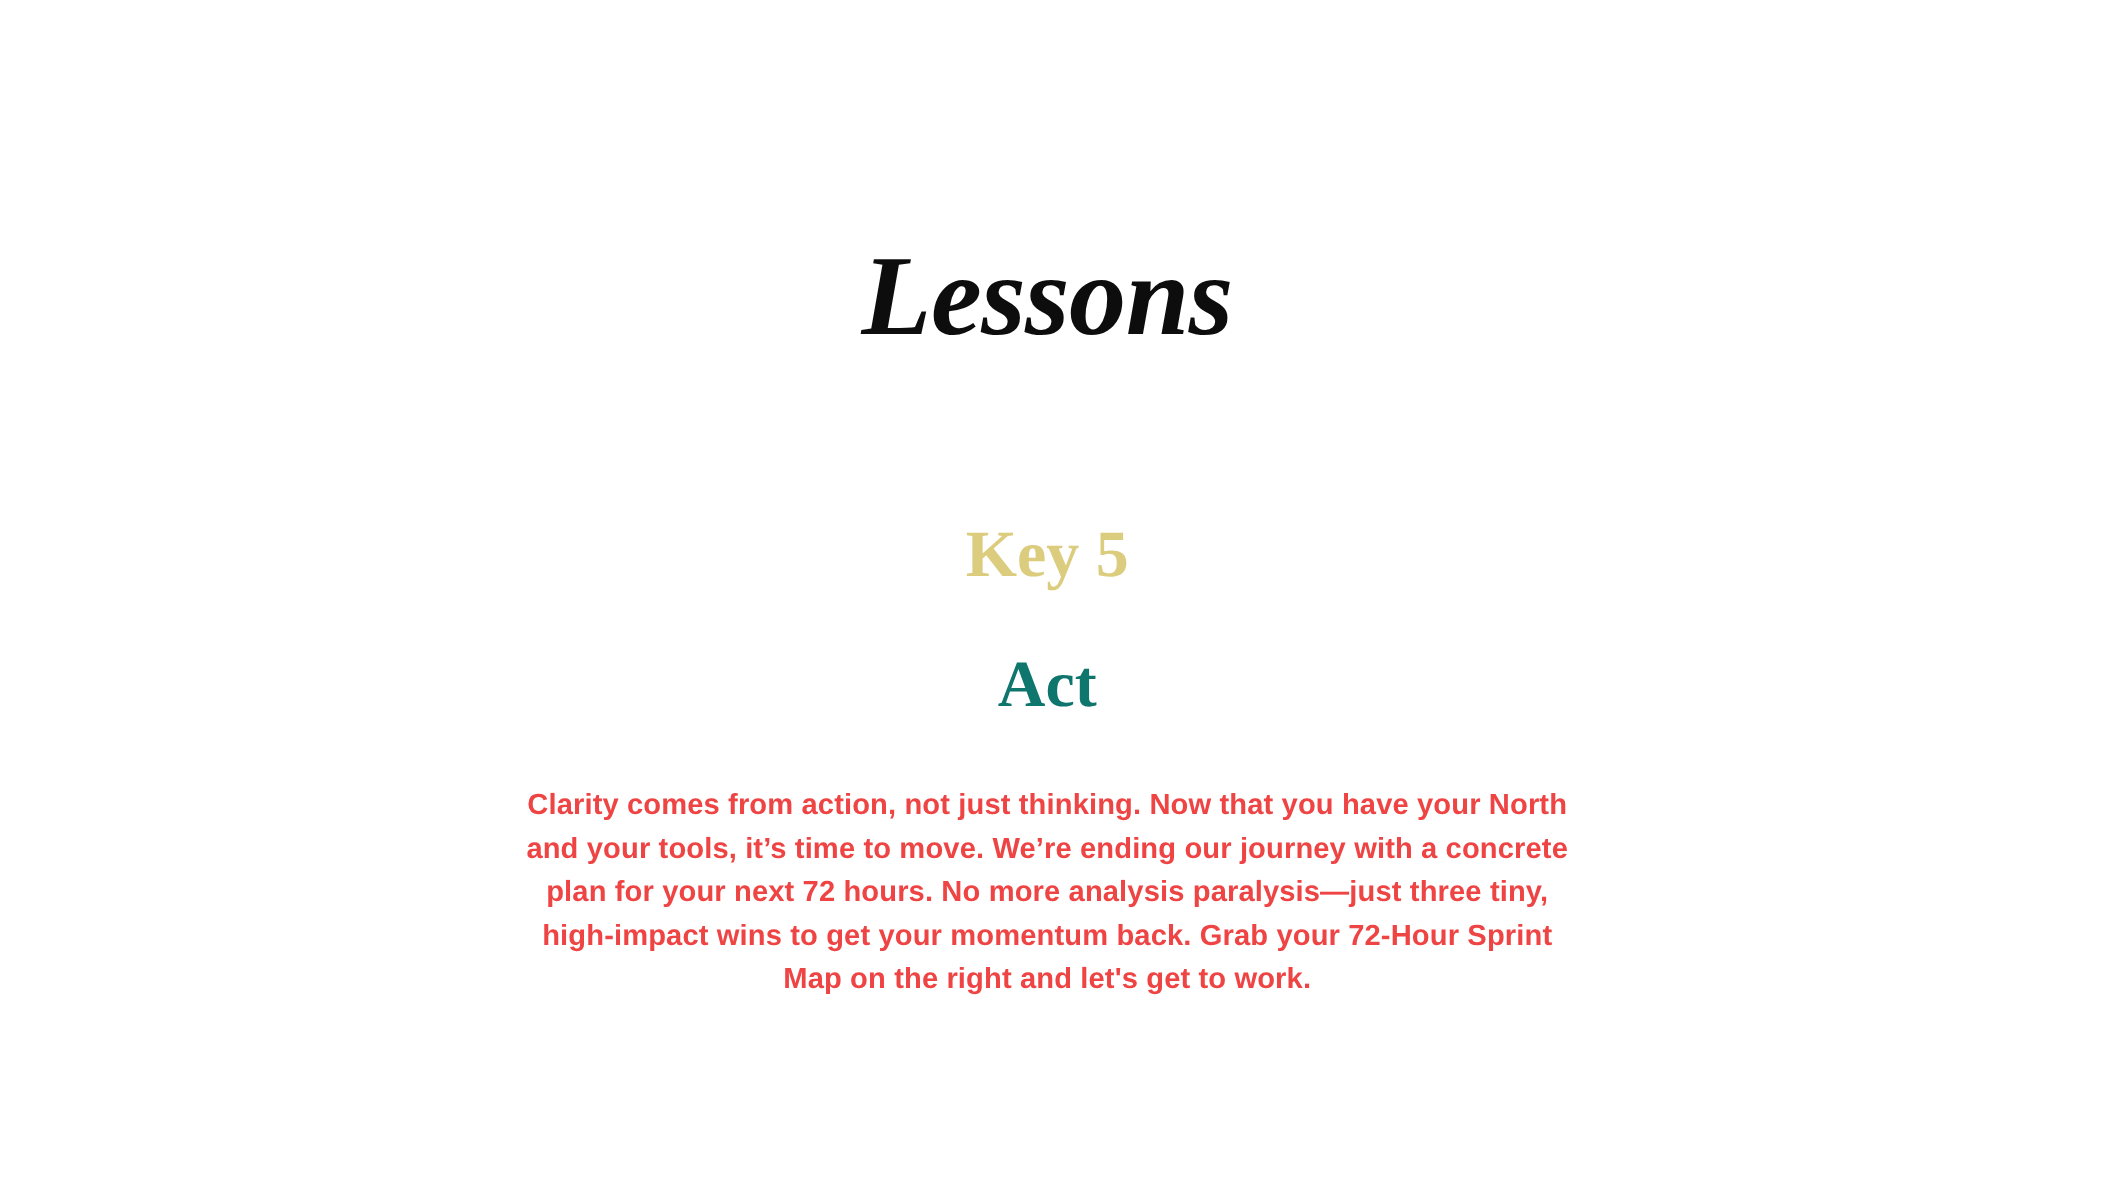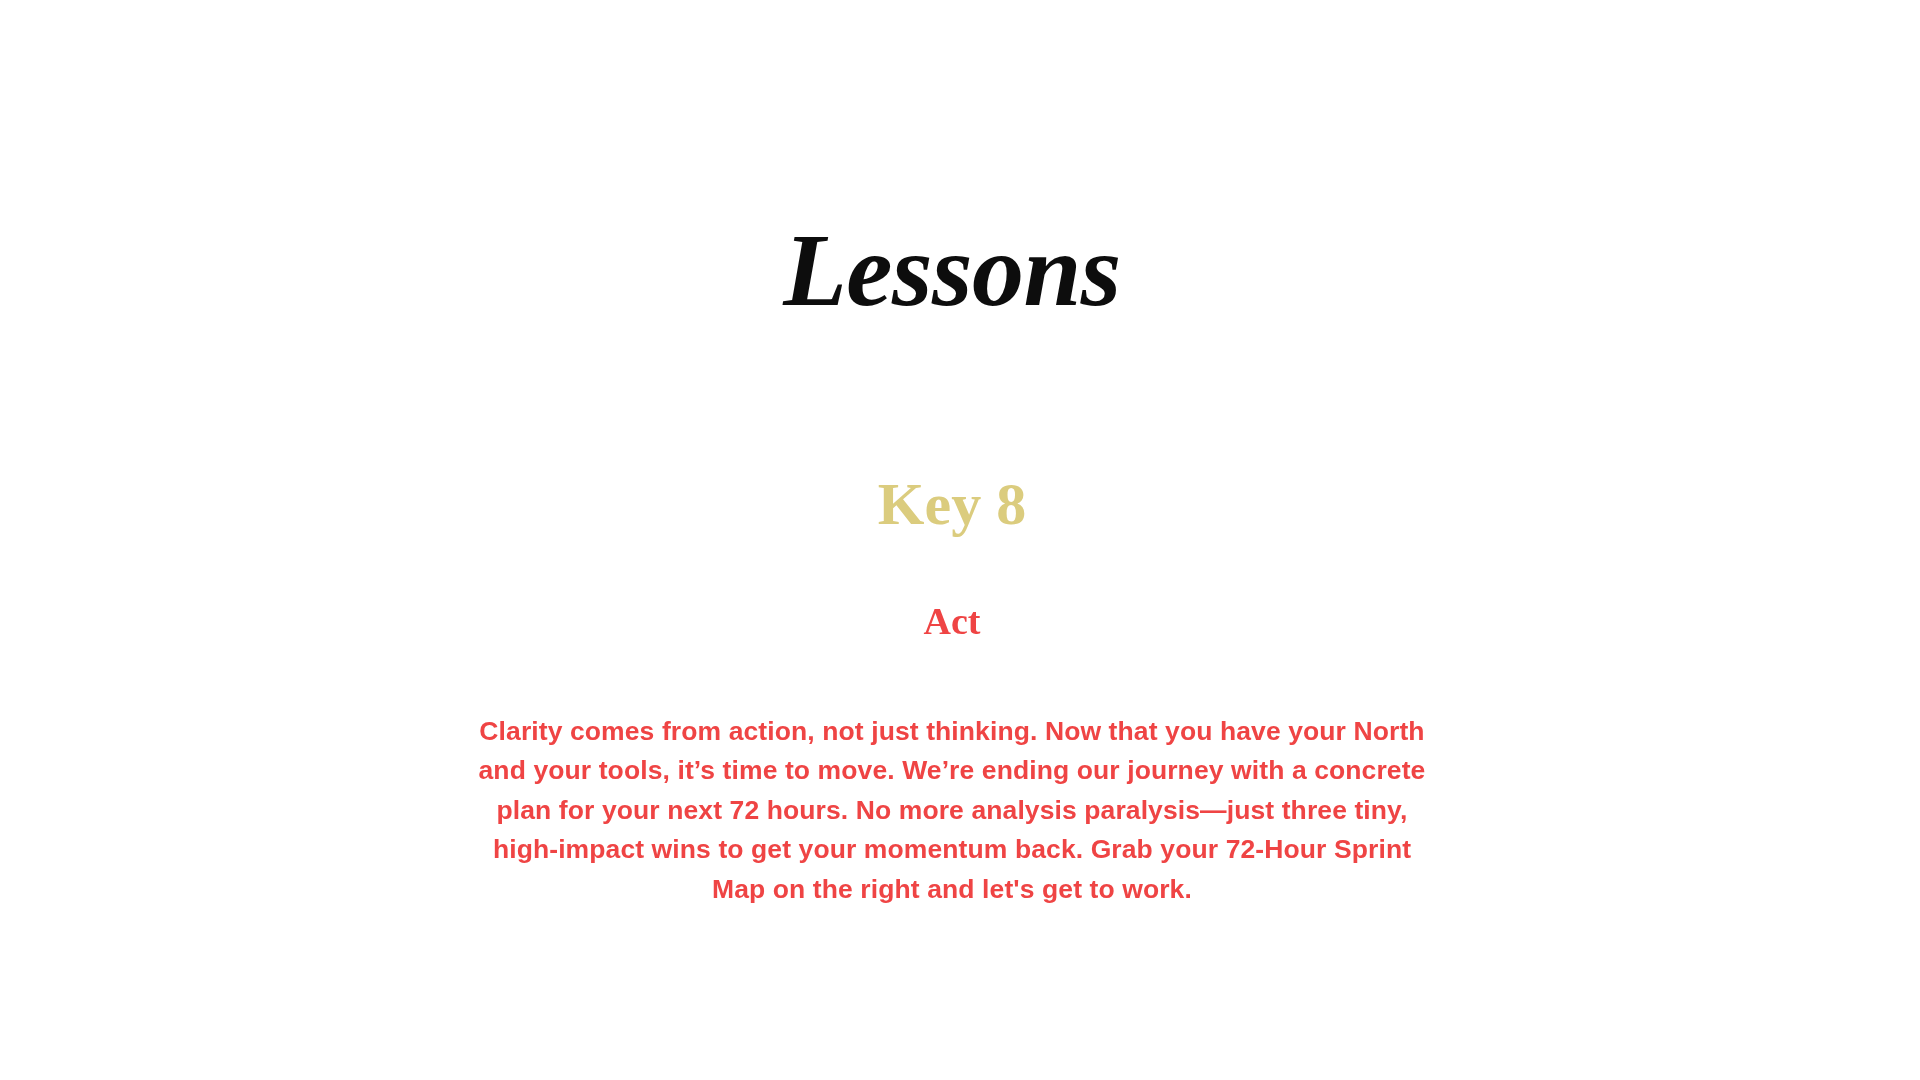--- a/index.html
+++ b/index.html
@@ -53,24 +53,24 @@
     line-height: 1.1;
     color: #dbcc7e;
     margin: 0;
     padding-top: 147px;
     text-align: center;
   }
 
   .key-title {
     font-family: "Liberation Serif", "DejaVu Serif", serif;
     font-weight: 700;
-    font-size: 38px;
+    font-size: 60px;
     line-height: 1.1;
-    color: #ef4444;
-    margin: 16px;
+    color: #0f766e;
+    margin: 4px;
     padding-top: 48px;
     text-align: center;
   }
 
   .body-text {
     font-family: "Liberation Sans", sans-serif;
     font-weight: 700;
     font-size: 26.5px;
     line-height: 39.5px;
     color: #ef4444;
@@ -80,17 +80,17 @@
     text-align: center;
     letter-spacing: 0.1px;
   }
 </style>
 </head>
 <body>
 
 <div class="slide">
   <div class="content">
     <h1 class="title">Lessons</h1>
-    <div class="key-label">Key 8</div>
+    <div class="key-label">Key 5</div>
     <h2 class="key-title">Act</h2>
     <p class="body-text">Clarity comes from action, not just thinking. Now that you have your North and your tools, it’s time to move. We’re ending our journey with a concrete plan for your next 72 hours. No more analysis paralysis—just three tiny, high-impact wins to get your momentum back. Grab your 72-Hour Sprint Map on the right and let's get to work.</p>
   </div>
 </div>
 
 </body></html>

